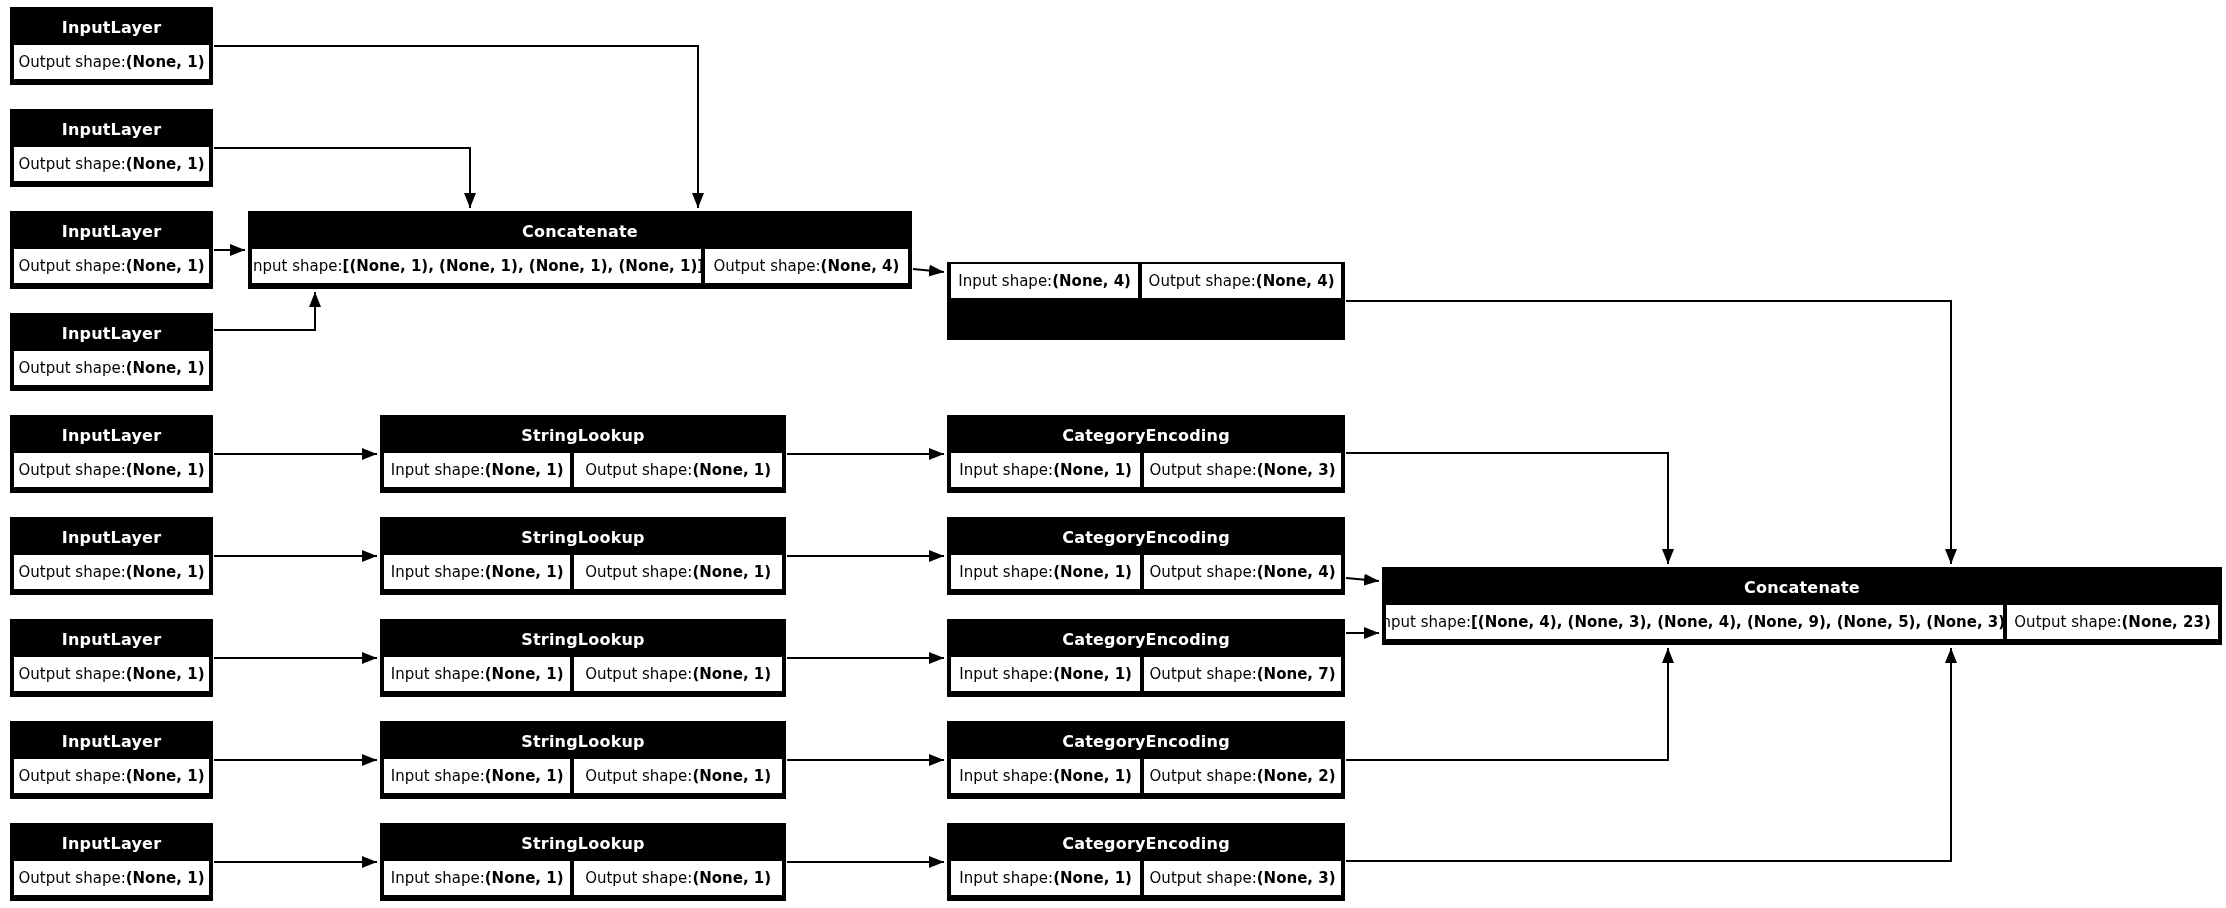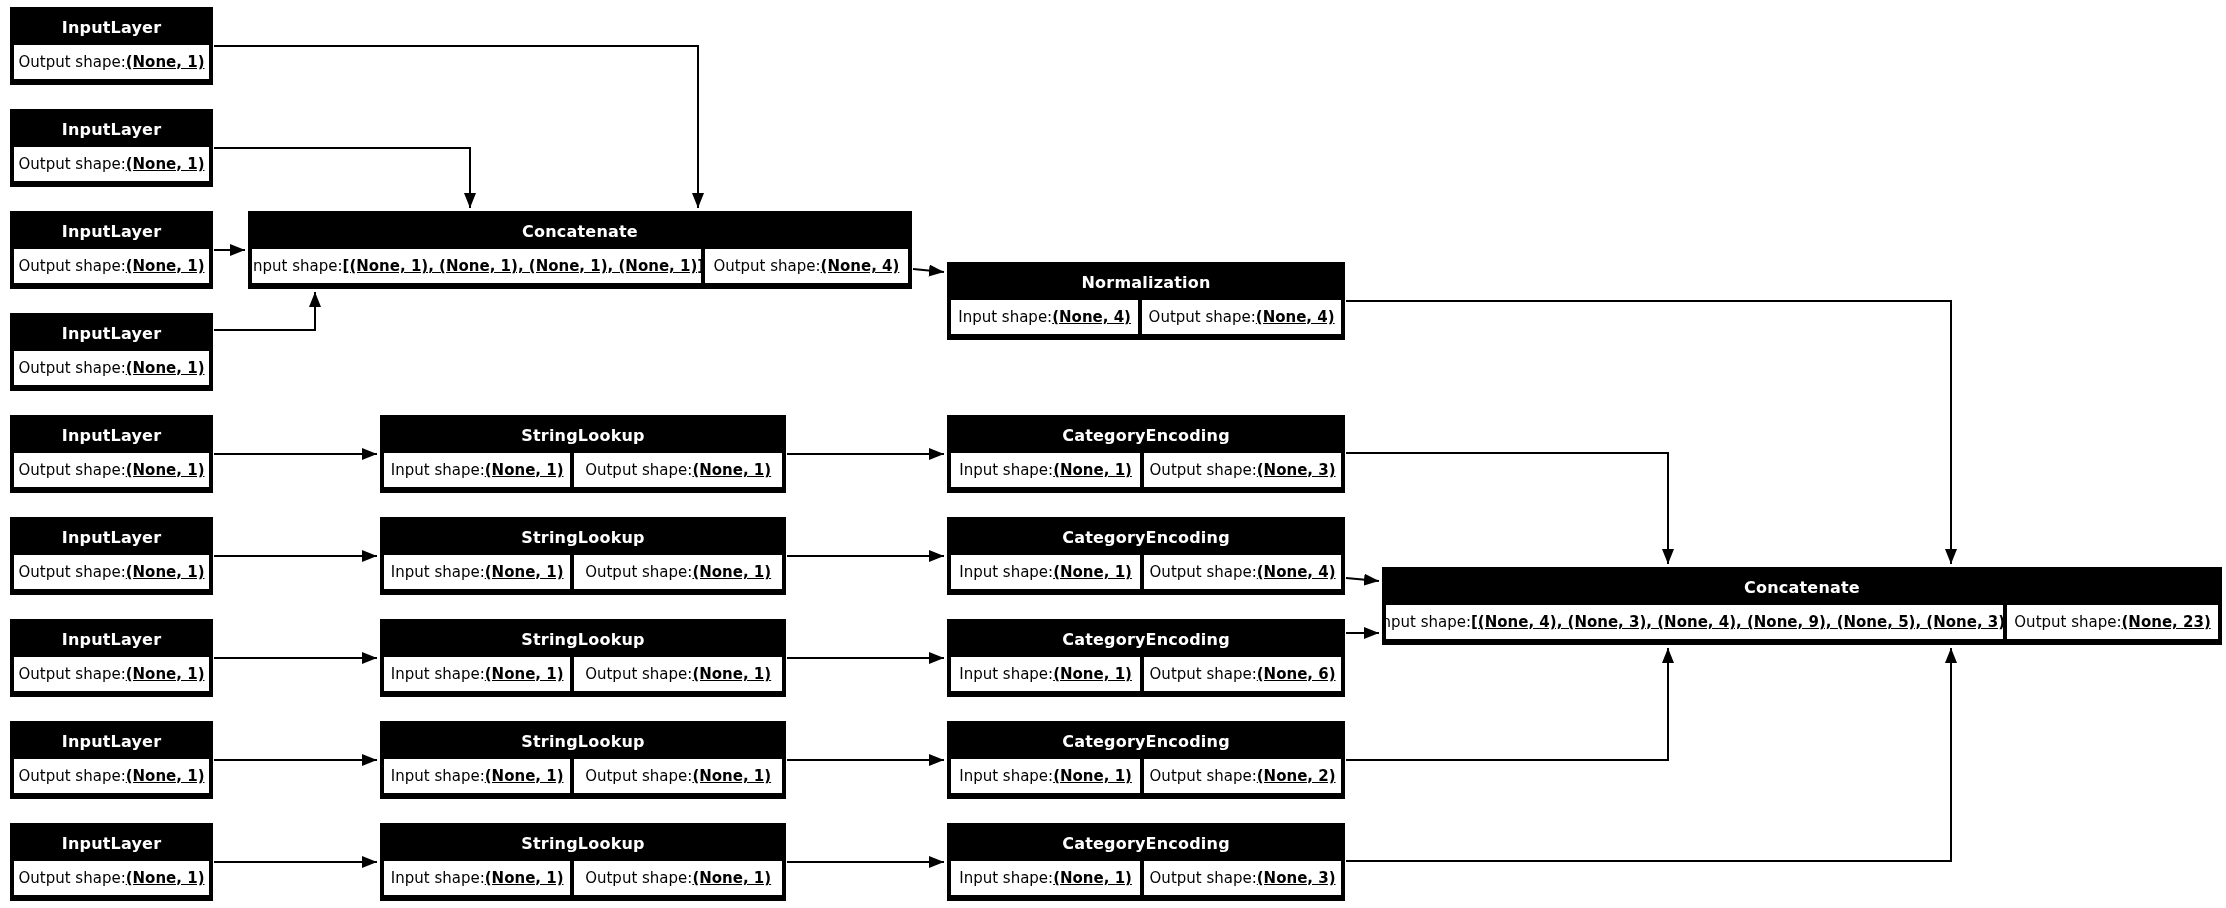--- a/index.html
+++ b/index.html
@@ -30,21 +30,21 @@
     display:flex;gap:4px;
     padding:0 2px 4px 2px;
     box-sizing:border-box;
   }
   .cell{
     background:#ffffff;color:#000000;
     display:flex;align-items:center;justify-content:center;
     font-size:15px;white-space:nowrap;overflow:hidden;
     min-width:0;
   }
-  .val{font-weight:bold;text-decoration:underline;}
+  .val{font-weight:bold;}
 </style>
 </head>
 <body>
 
 <div class="diagram">
 
   <svg class="edges" width="2226" height="908" xmlns="http://www.w3.org/2000/svg">
     <defs>
       <marker id="arrow" markerUnits="userSpaceOnUse" markerWidth="16" markerHeight="12" refX="15" refY="6" orient="auto">
         <path d="M0,0 L15,6 L0,12 Z" fill="#000000"></path>
@@ -182,21 +182,20 @@
           <span class="val">[(None, 1), (None, 1), (None, 1), (None, 1)]</span>
         </div>
       <div class="cell" style="flex:207 1 0">
           <span class="lbl">Output shape: </span>
           <span class="val">(None, 4)</span>
         </div>
     </div>
   </div>
 
   <div class="node" style="left:947px;top:262px;width:398px">
-    <div class="hdr">Normalization</div>
     <div class="body">
       <div class="cell" style="flex:193 1 0">
           <span class="lbl">Input shape: </span>
           <span class="val">(None, 4)</span>
         </div>
       <div class="cell" style="flex:205 1 0">
           <span class="lbl">Output shape: </span>
           <span class="val">(None, 4)</span>
         </div>
     </div>
@@ -302,21 +301,21 @@
 
   <div class="node" style="left:947px;top:619px;width:398px">
     <div class="hdr">CategoryEncoding</div>
     <div class="body">
       <div class="cell" style="flex:195 1 0">
           <span class="lbl">Input shape: </span>
           <span class="val">(None, 1)</span>
         </div>
       <div class="cell" style="flex:203 1 0">
           <span class="lbl">Output shape: </span>
-          <span class="val">(None, 6)</span>
+          <span class="val">(None, 7)</span>
         </div>
     </div>
   </div>
 
   <div class="node" style="left:947px;top:721px;width:398px">
     <div class="hdr">CategoryEncoding</div>
     <div class="body">
       <div class="cell" style="flex:195 1 0">
           <span class="lbl">Input shape: </span>
           <span class="val">(None, 1)</span>

